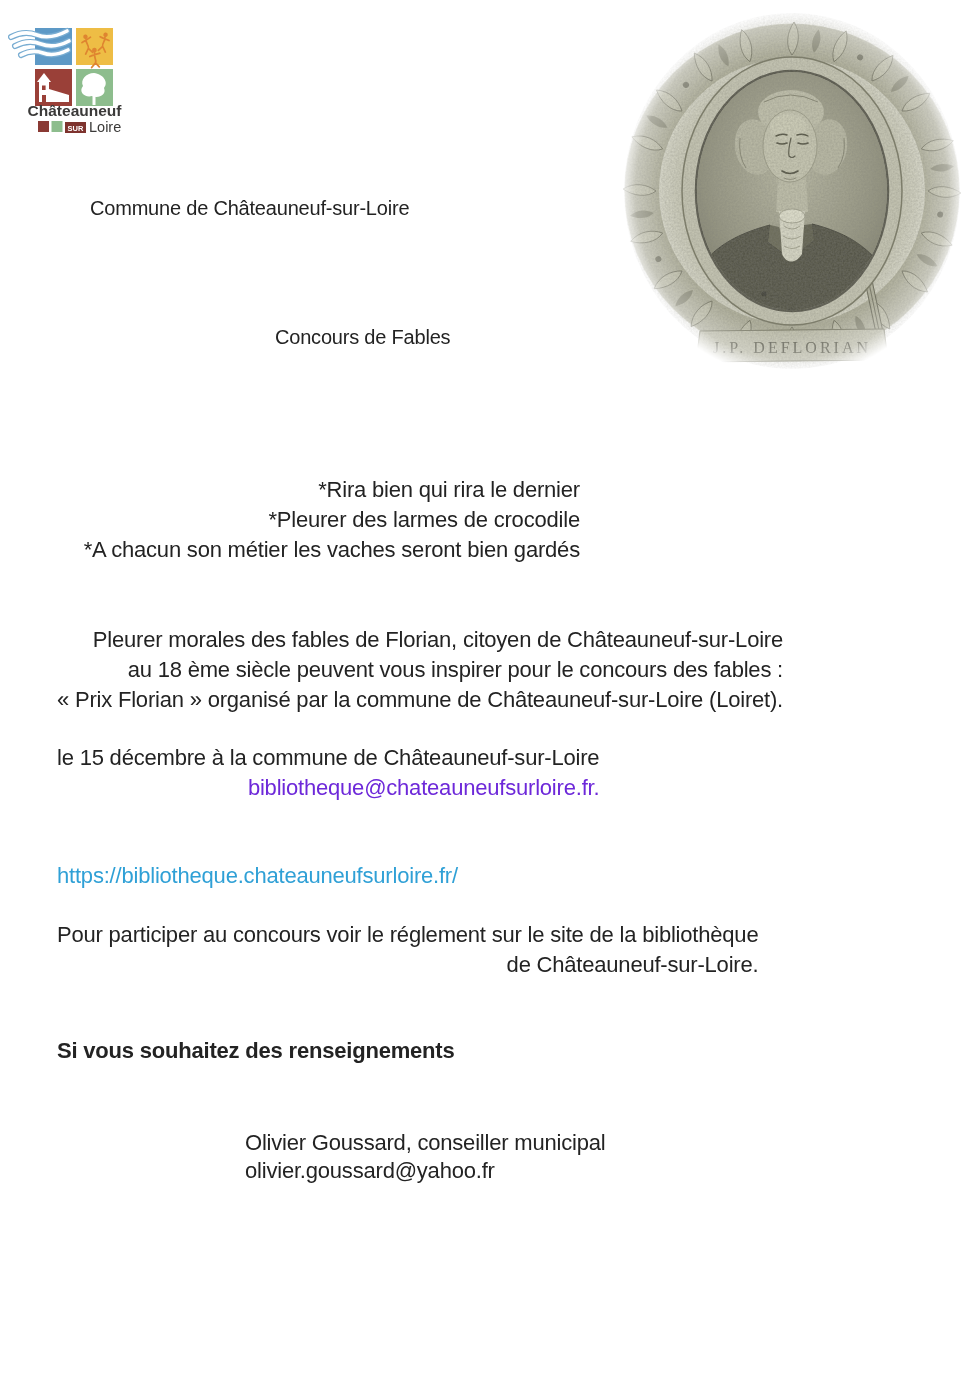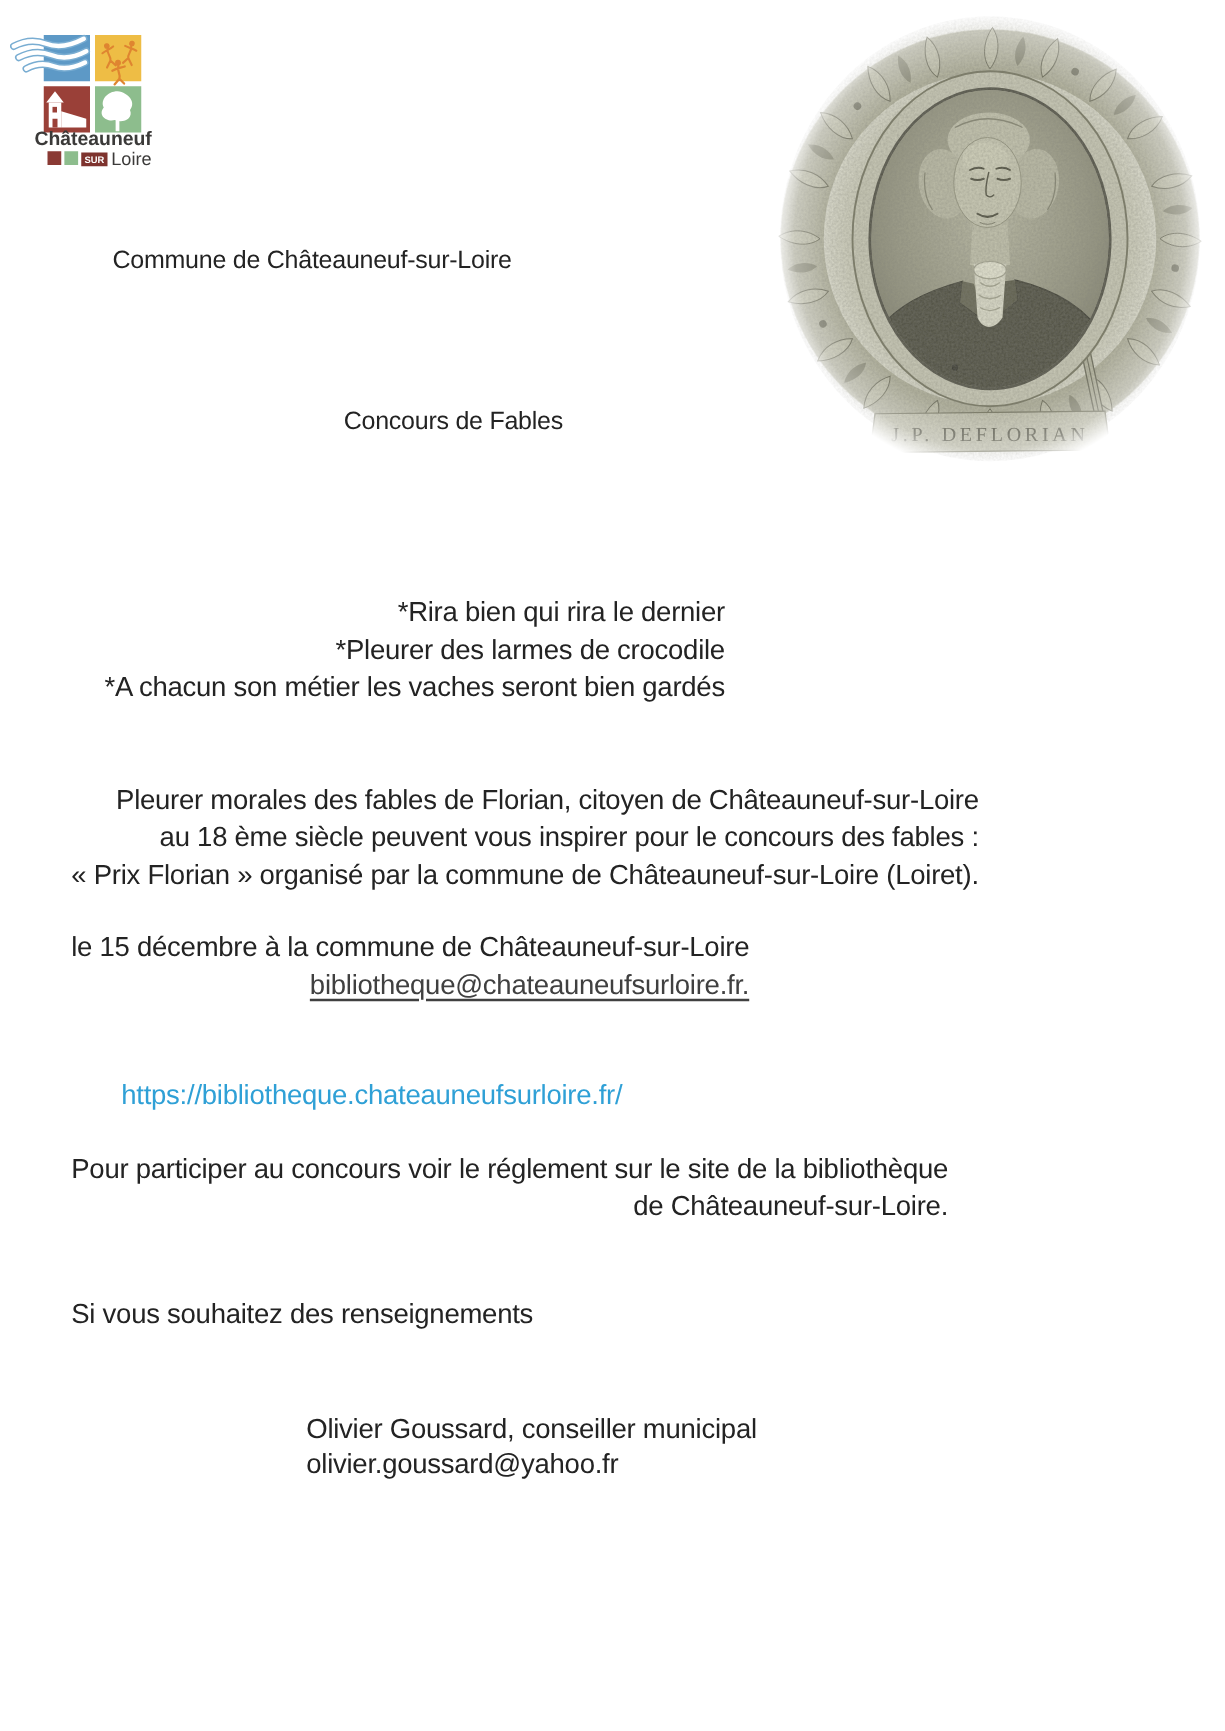--- a/index.html
+++ b/index.html
@@ -5,21 +5,21 @@
   html,body{margin:0;padding:0;background:#fff;}
   .page{
     position:relative;width:980px;height:1385px;background:#ffffff;
     font-family:"Liberation Sans",sans-serif;color:#232323;overflow:hidden;text-align:right;
   }
   .abs{position:absolute;}
   .title{font-size:20px;line-height:36px;letter-spacing:-0.2px;white-space:nowrap;color:#232323;}
   .body-text{font-size:22px;line-height:30px;letter-spacing:-0.2px;white-space:nowrap;color:#232323;}
   .b-row .b-mark{display:inline-block;width:31px;}
   .email-link{
-    color:#404040;text-decoration:underline;text-decoration-thickness:2px;
+    color:#6d28d9;text-decoration-thickness:2px;
     text-underline-offset:4px;padding-left:3px;cursor:pointer;
   }
   .weblink{
     font-size:22px;line-height:30px;letter-spacing:-0.2px;white-space:nowrap;
     color:#2fa0d6;cursor:pointer;
   }
   .logo-text{font-family:"Liberation Sans",sans-serif;}
   .plaque-text{
     font-family:"Liberation Serif",serif;font-size:16px;letter-spacing:3px;
     fill:#4c4c3d;opacity:0.9;
@@ -234,24 +234,24 @@
     <div>Pleurer morales des fables de Florian, citoyen de Châteauneuf-sur-Loire</div>
     <div>au 18 ème siècle peuvent vous inspirer pour le concours des fables :</div>
     <div>« Prix Florian » organisé par la commune de Châteauneuf-sur-Loire (Loiret).</div>
   </div>
 
   <div class="abs body-text" style="left:57px;top:743px;">
     <div>le 15 décembre à la commune de Châteauneuf-sur-Loire</div>
     <div><span class="email-link" role="link">bibliotheque@chateauneufsurloire.fr.</span></div>
   </div>
 
-  <div class="abs weblink" style="left:57px;top:861px;margin-left:40px;" role="link">https://bibliotheque.chateauneufsurloire.fr/</div>
+  <div class="abs weblink" style="left:57px;top:861px;" role="link">https://bibliotheque.chateauneufsurloire.fr/</div>
 
   <div class="abs body-text" style="left:57px;top:920px;">
     <div>Pour participer au concours voir le réglement sur le site de la bibliothèque</div>
     <div>de Châteauneuf-sur-Loire.</div>
   </div>
 
-  <div class="abs body-text" style="left:57px;top:1036px;">Si vous souhaitez des renseignements</div>
+  <div class="abs body-text" style="left:57px;top:1036px;font-weight:bold;">Si vous souhaitez des renseignements</div>
   <div class="abs body-text" style="left:245px;top:1128px;">Olivier Goussard, conseiller municipal</div>
   <div class="abs body-text" style="left:245px;top:1156px;">olivier.goussard@yahoo.fr</div>
 
 </div>
 
 </body></html>

